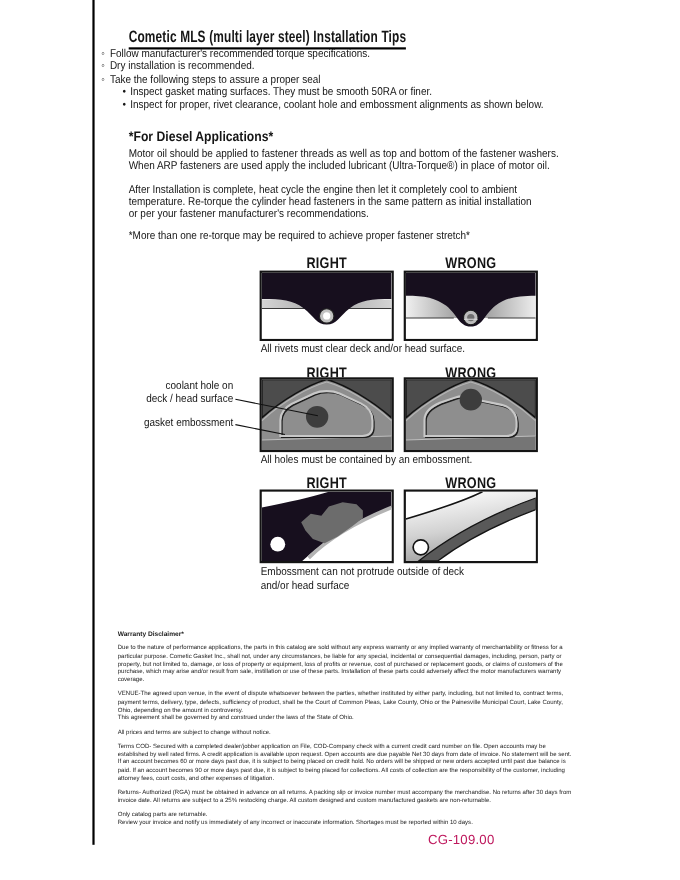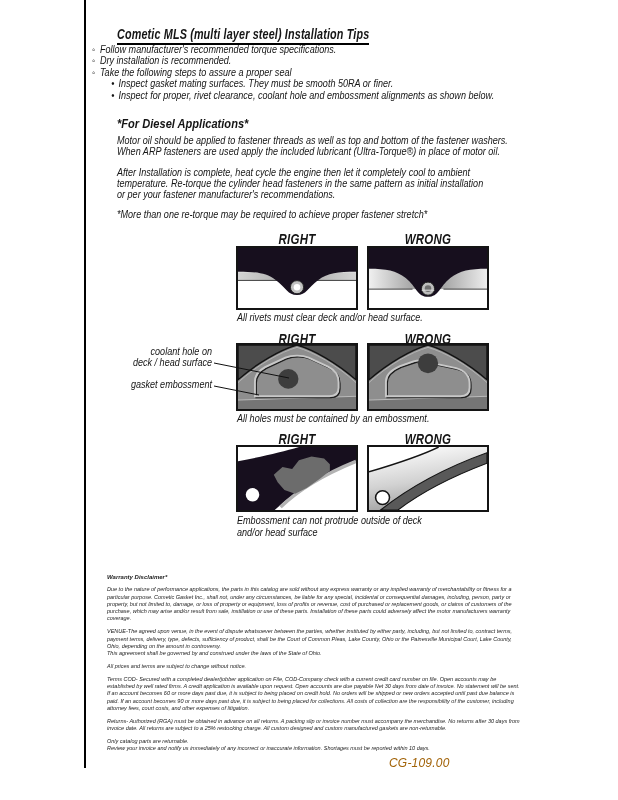--- a/index.html
+++ b/index.html
@@ -1,18 +1,18 @@
 <!DOCTYPE html>
 <html><head>
 <meta charset="utf-8">
 <style>
   html,body{margin:0;padding:0;background:#ffffff;}
   .page{
     position:relative;width:618px;height:788px;background:#ffffff;
-    font-family:"Liberation Sans", sans-serif;color:#151515;overflow:hidden;font-style:italic;
+    font-family:"Liberation Sans", sans-serif;color:#151515;overflow:hidden;
   }
   .vrule{position:absolute;left:84px;top:0;width:1.5px;height:768px;background:#000;}
 
   .title{
     position:absolute;left:117px;top:25px;font-size:15px;font-weight:bold;
     white-space:nowrap;border-bottom:2px solid #000;padding-bottom:1px;
     transform:scaleX(0.72);transform-origin:left top;letter-spacing:0.2px;
   }
 
   .bullets{position:absolute;left:92px;top:44px;font-size:10.3px;line-height:11.4px;
@@ -42,21 +42,21 @@
     transform:scaleX(0.88);transform-origin:right top;}
   .callout .pline{white-space:nowrap;}
 
   .leader-overlay{position:absolute;left:0;top:0;width:618px;height:800px;pointer-events:none;z-index:6;}
 
   .disclaimer{position:absolute;left:107px;top:574px;width:414px;font-size:5.5px;line-height:7.3px;color:#1c1c1c;}
   .disclaimer .dhead{font-size:6px;font-weight:bold;margin:0 0 5px 0;}
   .blk{margin:0 0 5.5px 0;}
   .blk p{margin:0;}
 
-  .doccode{position:absolute;left:389px;top:756px;font-size:12px;color:#a16207;letter-spacing:0.2px;}
+  .doccode{position:absolute;left:389px;top:756px;font-size:12px;color:#be185d;letter-spacing:0.2px;}
 </style>
 </head>
 <body>
 
 <div class="page">
 
   <div class="vrule"></div>
 
   <div class="title">Cometic MLS (multi layer steel) Installation Tips</div>
 

